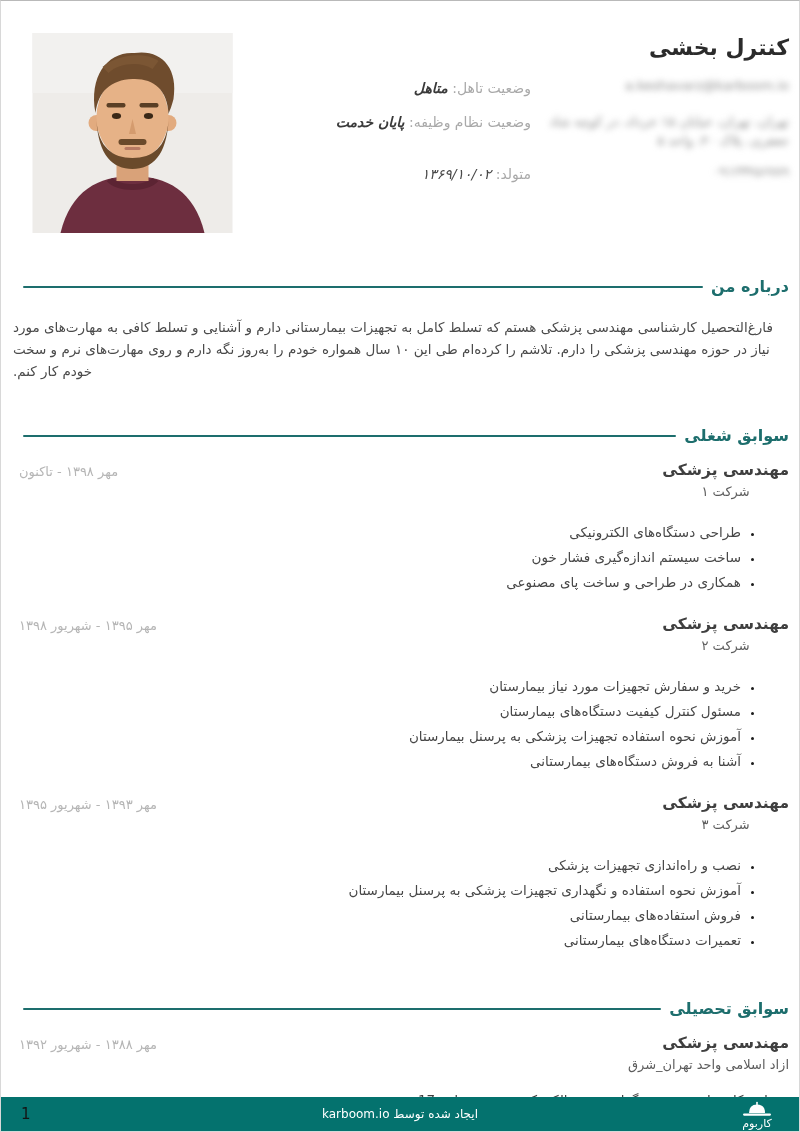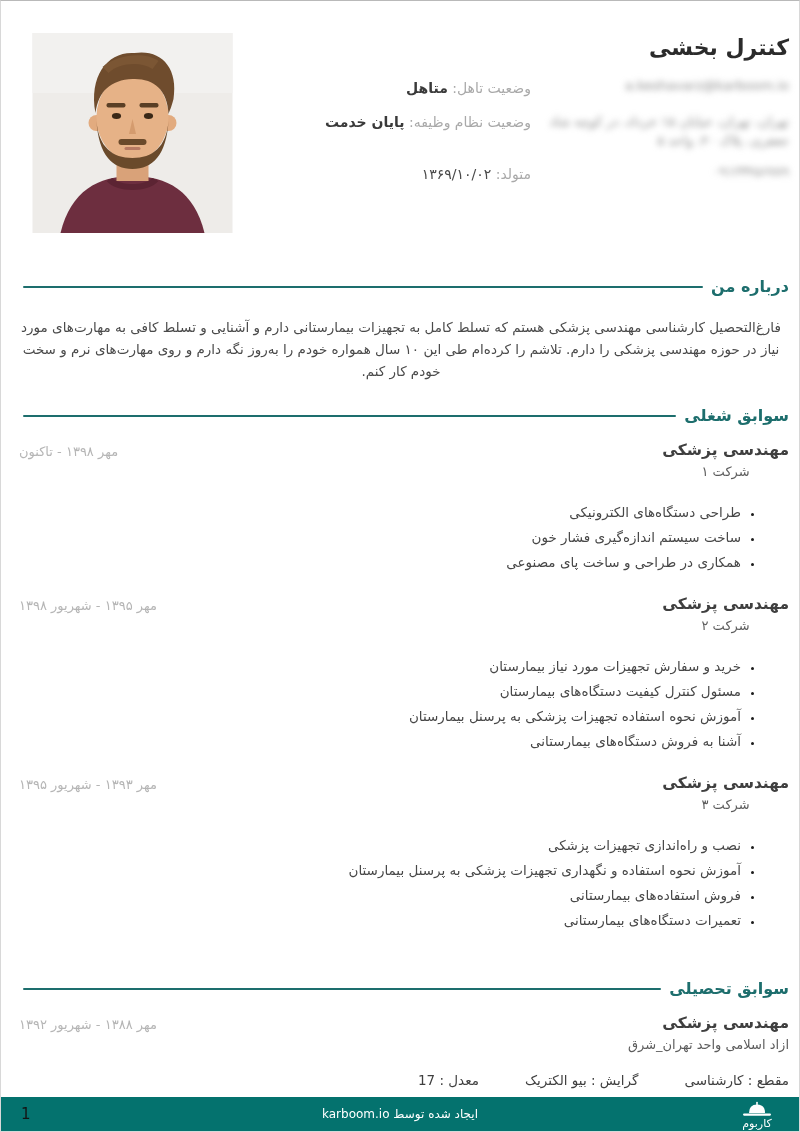--- a/index.html
+++ b/index.html
@@ -46,48 +46,48 @@
     align-items: start;
     justify-content: start; 
   }
   .contact-cell { text-align: right; font-size: 13px; color: #8d8d8d; }
   .blurred { filter: blur(3px); }
   .contact-cell.latin { direction: ltr; text-align: right; }
   .addr-line { display: block; line-height: 19px; }
 
   .detail-cell { font-size: 14px; line-height: 20px; }
   .detail-label { color: #a9a9a9; }
-  .detail-value { color: #3a3a3a; font-weight: bold; }
+  .detail-value { color: #3a3a3a; font-weight: bold; font-style: italic; }
   .detail-value.num { font-weight: normal; color: #4a4a4a; }
 
   
   .section-head {
     display: flex;
     align-items: center;
     gap: 8px;
     padding: 0 10px 0 22px;
   }
   .section-title {
     font-size: 16px;
     font-weight: bold;
     color: #1d6e6d;
     white-space: nowrap;
   }
   .section-rule { flex: 1; height: 2px; background: #1d6e6d; border-radius: 1px; }
 
   .about-head { margin-top: 30px; }
   .about-text {
     margin: 20px 10px 0 12px;
-    text-align: center;
+    text-align: left;
     font-size: 13.5px;
     line-height: 22px;
     color: #4a4a4a;
   }
 
-  .exp-head { margin-top: 24px; }
+  .exp-head { margin-top: 44px; }
   .edu-head { margin-top: 50px; justify-content: center; }
 
   .entry { padding: 0 10px 0 18px; }
   .entry-head { display: flex; justify-content: space-between; align-items: flex-start; }
   .entry-title { font-size: 15.5px; font-weight: bold; color: #3f3f3f; }
   .entry-sub { margin-top: 5px; font-size: 13px; color: #5c5c5c; text-align: center; }
   .entry-date { font-size: 13px; color: #b5b5b5; padding-top: 3px; white-space: nowrap; }
 
   .entry ul {
     margin: 24px 48px 0 0;

